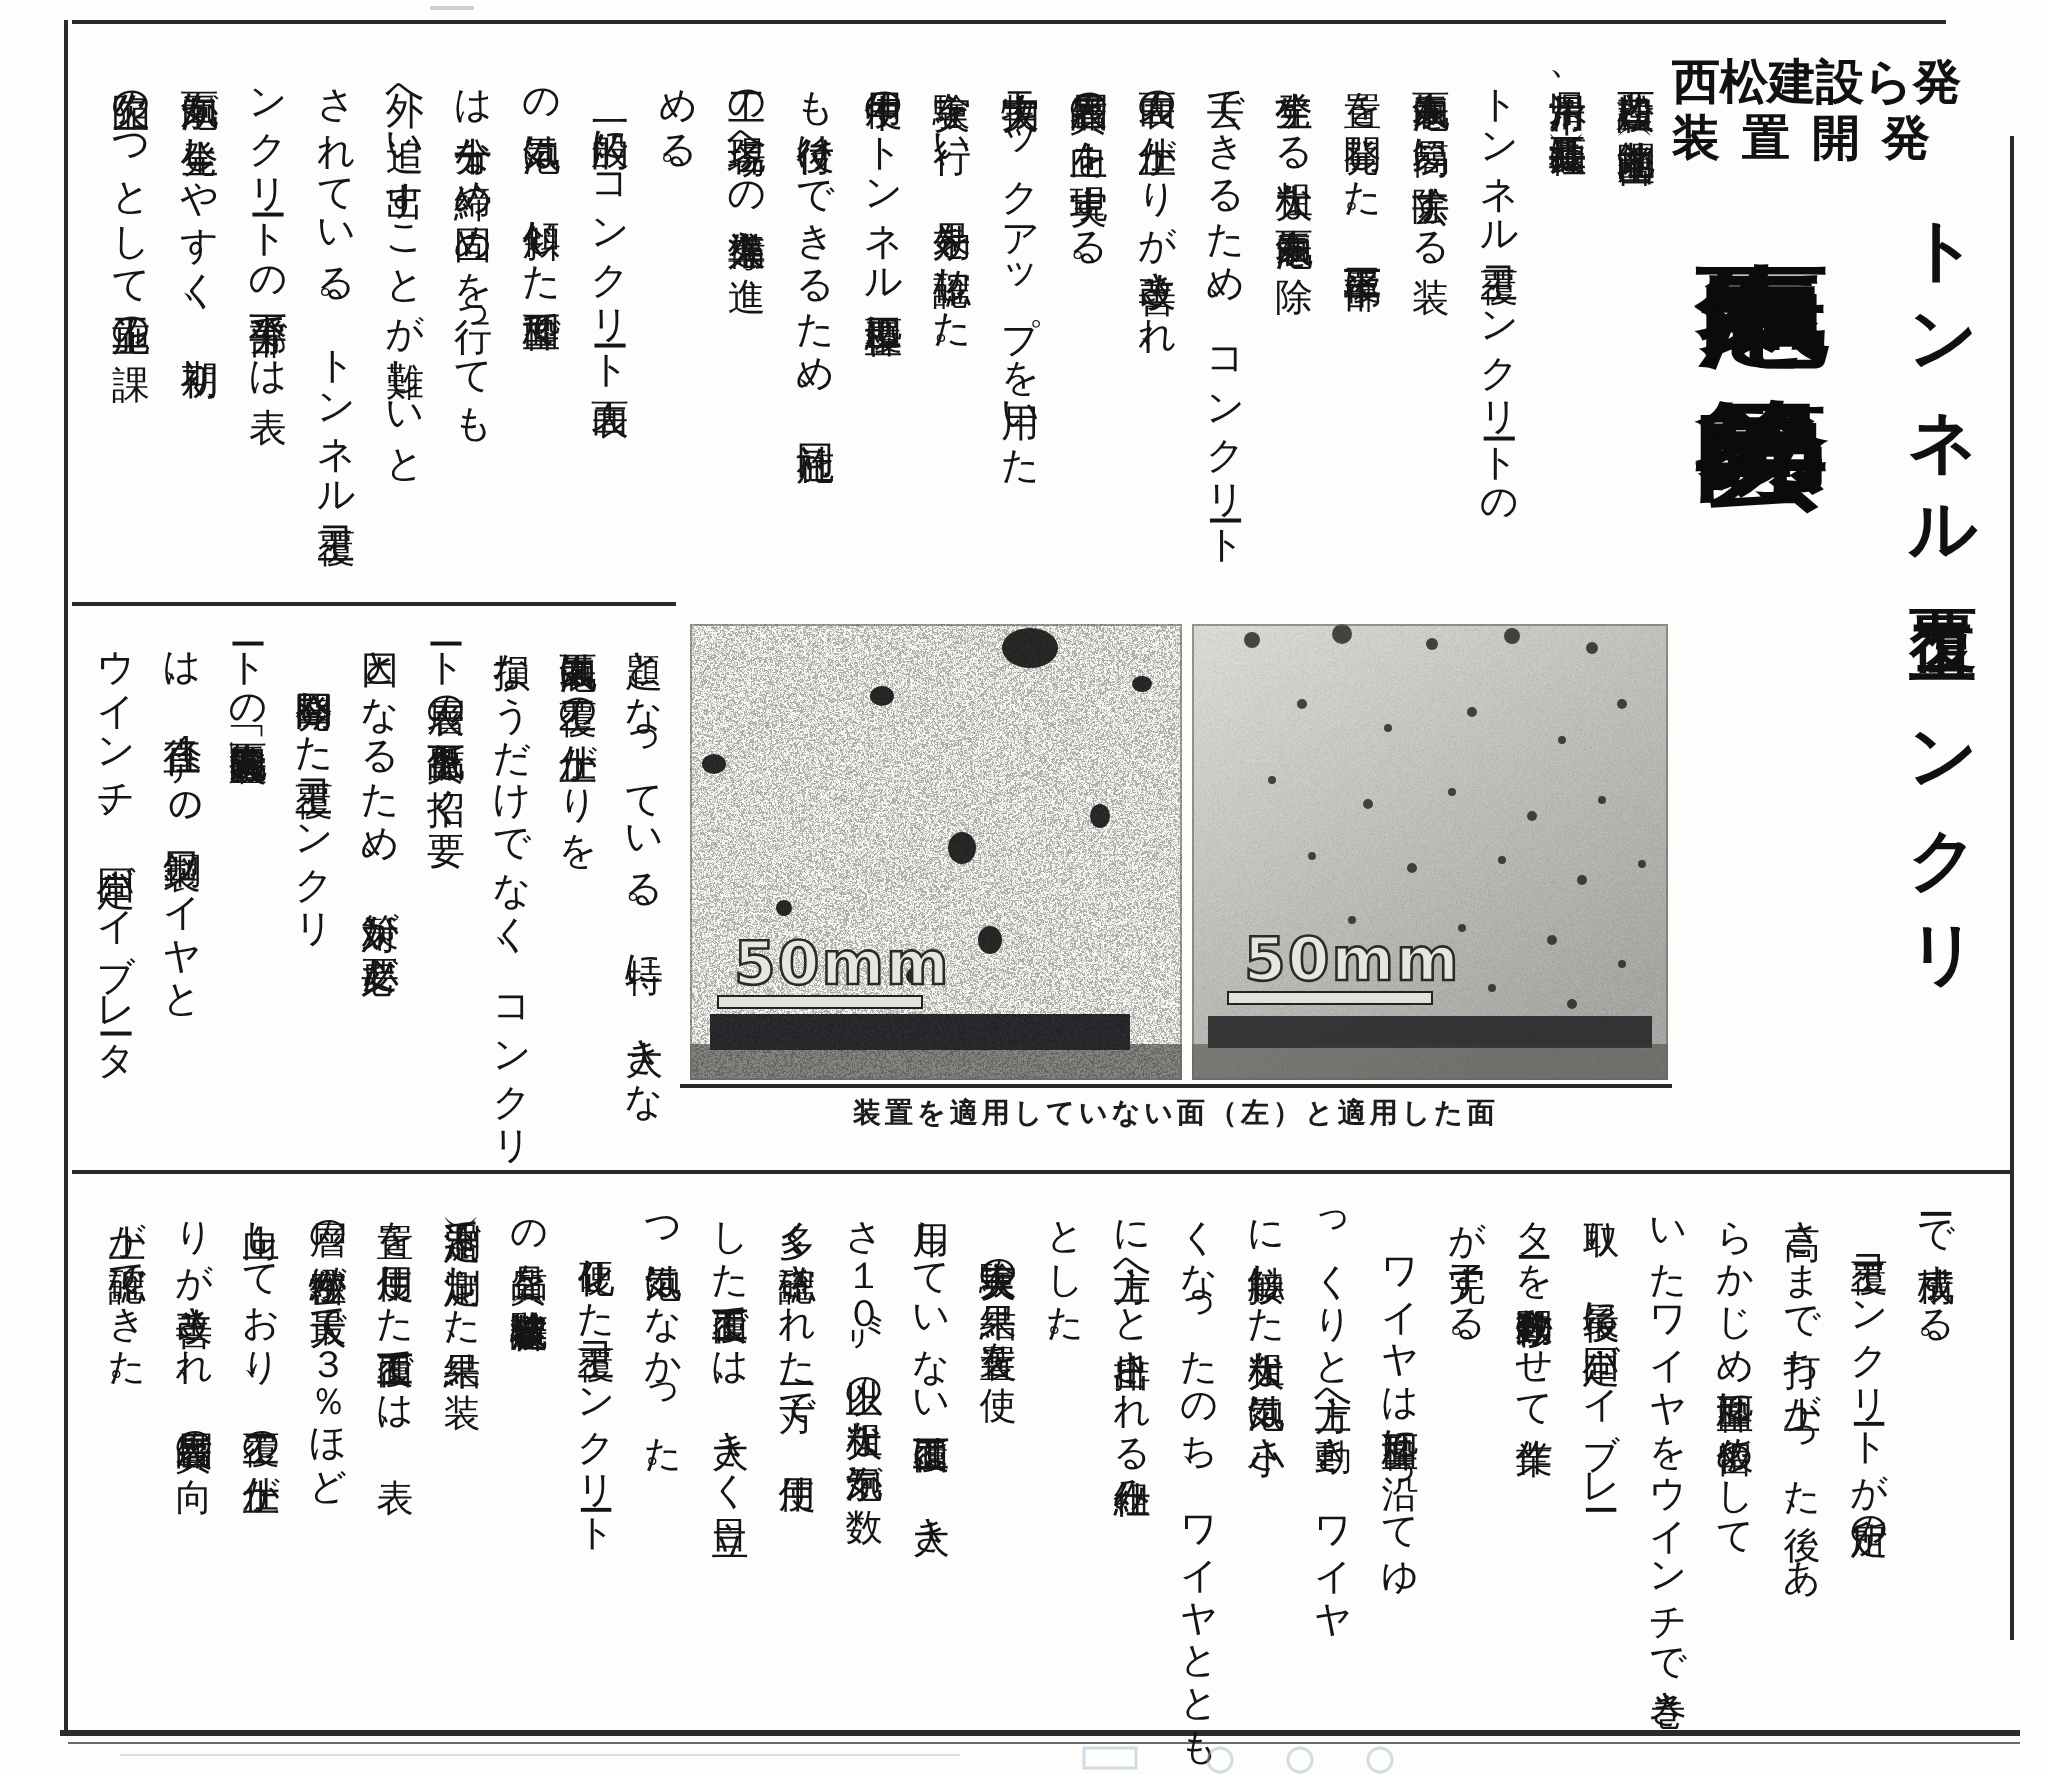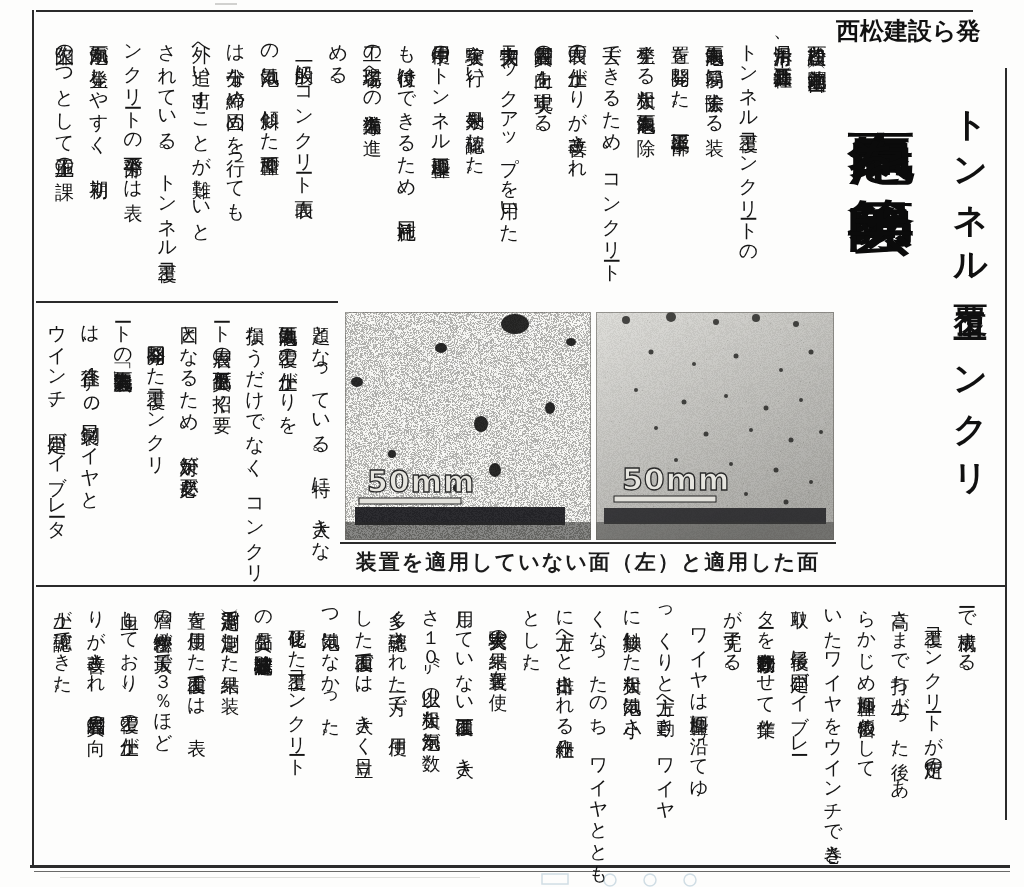--- a/index.html
+++ b/index.html
@@ -12,21 +12,21 @@
   .vblock {
     position:absolute; writing-mode:vertical-rl; text-orientation:mixed;
     font-family:"Liberation Serif", serif; color:#151515;
   }
   .vblock .col { white-space:nowrap; }
   #lead-block   { left:46px;  top:31px;  width:788px; height:278px; font-size:19px;   line-height:34.2px; letter-spacing:0.5px; }
   #mid-block    { left:38px;  top:312px; width:300px; height:278px; font-size:19px;   line-height:33px;   letter-spacing:0.3px; }
   #bottom-block { left:42px;  top:597px; width:942px; height:268px; font-size:18.6px; line-height:33.5px; letter-spacing:0.2px; }
 
   #kicker {
-    position:absolute; left:836px; top:17px; width:142px;
+    position:absolute; left:836px; top:28px; width:142px;
     font-family:"Liberation Sans", sans-serif; font-weight:700;
     font-size:24px; line-height:28px; color:#111; white-space:nowrap;
   }
   #kicker .k2 { letter-spacing:11px; }
 
   #headline {
     position:absolute; left:851px; top:93px; height:470px;
     writing-mode:vertical-rl; text-orientation:mixed;
     font-family:"Liberation Sans", sans-serif; font-weight:900;
     font-size:47px; letter-spacing:3px; color:#0b0b0b;
@@ -34,21 +34,21 @@
   }
   #subtitle {
     position:absolute; left:948px; top:86px; height:460px;
     writing-mode:vertical-rl; text-orientation:mixed;
     font-family:"Liberation Sans", sans-serif; font-weight:700;
     font-size:34px; letter-spacing:9px; color:#101010; white-space:nowrap;
   }
   #caption {
     position:absolute; left:338px; top:548px; width:500px; text-align:center;
     font-family:"Liberation Sans", sans-serif; font-weight:700;
-    font-size:21px; letter-spacing:2px; color:#1c1c1c; white-space:nowrap;
+    font-size:14px; letter-spacing:2px; color:#1c1c1c; white-space:nowrap;
   }
   .photo { position:absolute; top:312px; height:289px; }
   #photo-left  { left:345px; width:246px; }
   #photo-right { left:596px; width:238px; }
   .artifact { position:absolute; opacity:0.45; }
 </style>
 </head>
 <body>
 
 <div id="page">
@@ -57,20 +57,21 @@
   <div class="rule" style="left:32px; top:10px; width:2px; height:858px;"></div>
   <div class="rule" style="left:1005px; top:68px; width:2px; height:752px;"></div>
   <div class="rule" style="left:36px; top:301px; width:302px; height:2px;"></div>
   <div class="rule" style="left:340px; top:542px; width:496px; height:2px;"></div>
   <div class="rule" style="left:36px; top:585px; width:969px; height:2px;"></div>
   <div class="rule" style="left:30px; top:865px; width:980px; height:3px;"></div>
   <div class="rule" style="left:34px; top:871px; width:976px; height:1px; opacity:.7;"></div>
 
   <div id="kicker">
     <div class="k1">西松建設ら発</div>
+    <div class="k2">装置開発</div>
   </div>
   <div id="subtitle">トンネル覆工コンクリ</div>
   <div id="headline">表面気泡を簡易除去</div>
 
   <div id="lead-block" class="vblock">
       <div class="col">西松建設と北陸鋼産（富山</div>
       <div class="col">県滑川市、酒井正社長）は、</div>
       <div class="col">トンネル覆工コンクリートの</div>
       <div class="col">表面気泡を簡易に除去する装</div>
       <div class="col">置を開発した。覆工下半部に</div>

